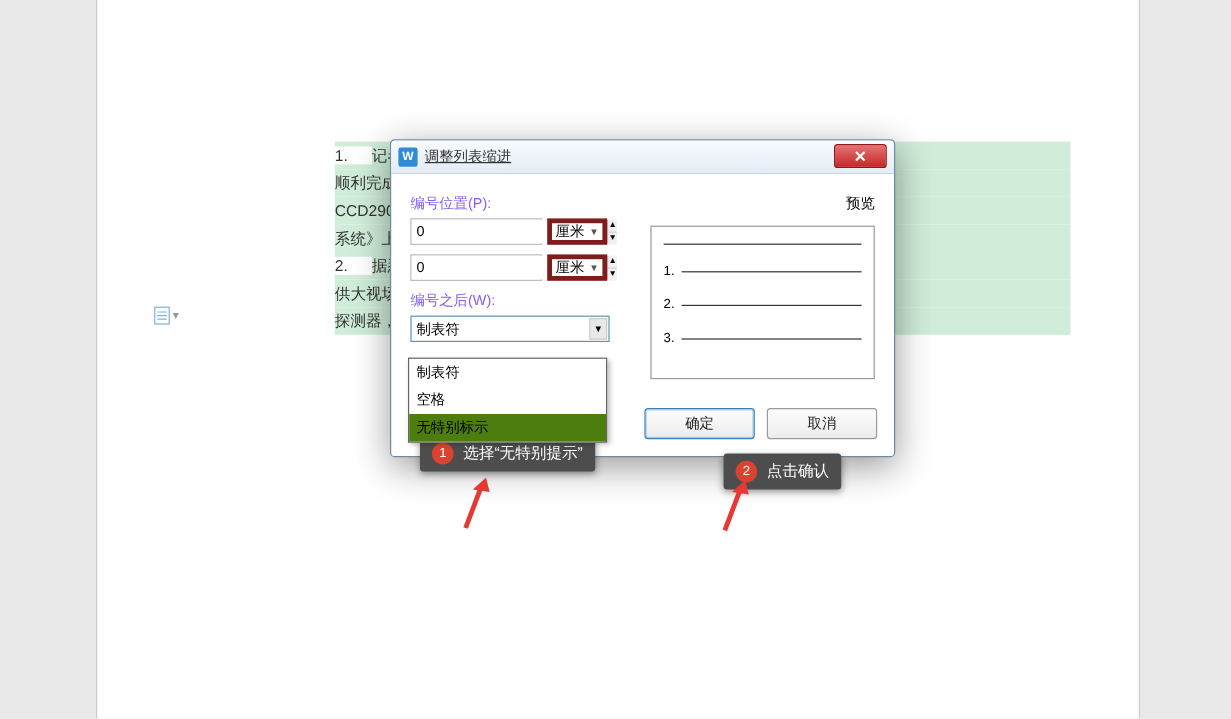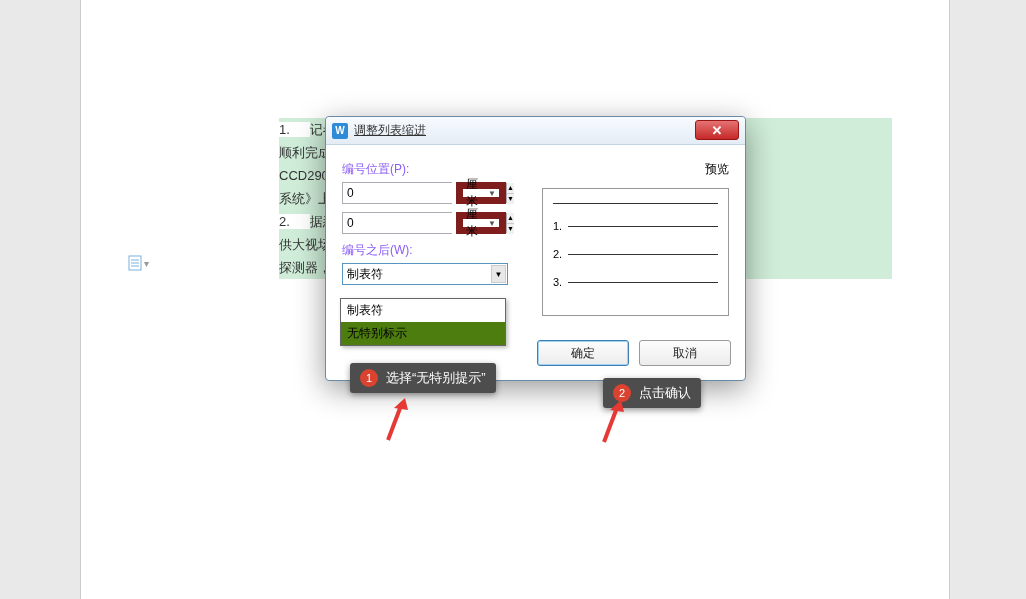--- a/index.html
+++ b/index.html
@@ -102,21 +102,21 @@
   }
   .spinner-btns {
     width: 16px; display:flex; flex-direction:column;
     border-left:1px solid #abadb3;
   }
   .spinner-btns span {
     flex:1; background:#f0f0f0; font-size:7px; text-align:center; line-height:10px; cursor:pointer;
   }
   .spinner-btns span:first-child { border-bottom:1px solid #ccc; }
   .unit-combo {
-    width: 50px; height: 22px; border:7px solid #7f1d1d;
+    width: 50px; height: 22px; border:4px solid #7f1d1d;
     display:flex; align-items:center; padding:0 3px; font-size:12px;
     justify-content: space-between;
     background:#fff;
   }
   .unit-combo .caret { font-size:8px; color:#555; }
   .select-box {
     width: 166px; height: 22px;
     border:1px solid #5794bf;
     background:#fff;
     display:flex; align-items:center; justify-content:space-between;
@@ -292,20 +292,21 @@
     </div>
   </div>
   <div class="dlg-footer">
     <button class="btn primary">确定</button>
     <button class="btn">取消</button>
   </div>
 </div>
 
 <div class="dropdown-list">
   <div class="opt">制表符</div>
+  <div class="opt">空格</div>
   <div class="opt hover">无特别标示</div>
 </div>
 
 <div class="tip tip1">
   <span class="badge">1</span>
   <span>选择“无特别提示”</span>
 </div>
 <div class="tip tip2">
   <span class="badge">2</span>
   <span>点击确认</span>

